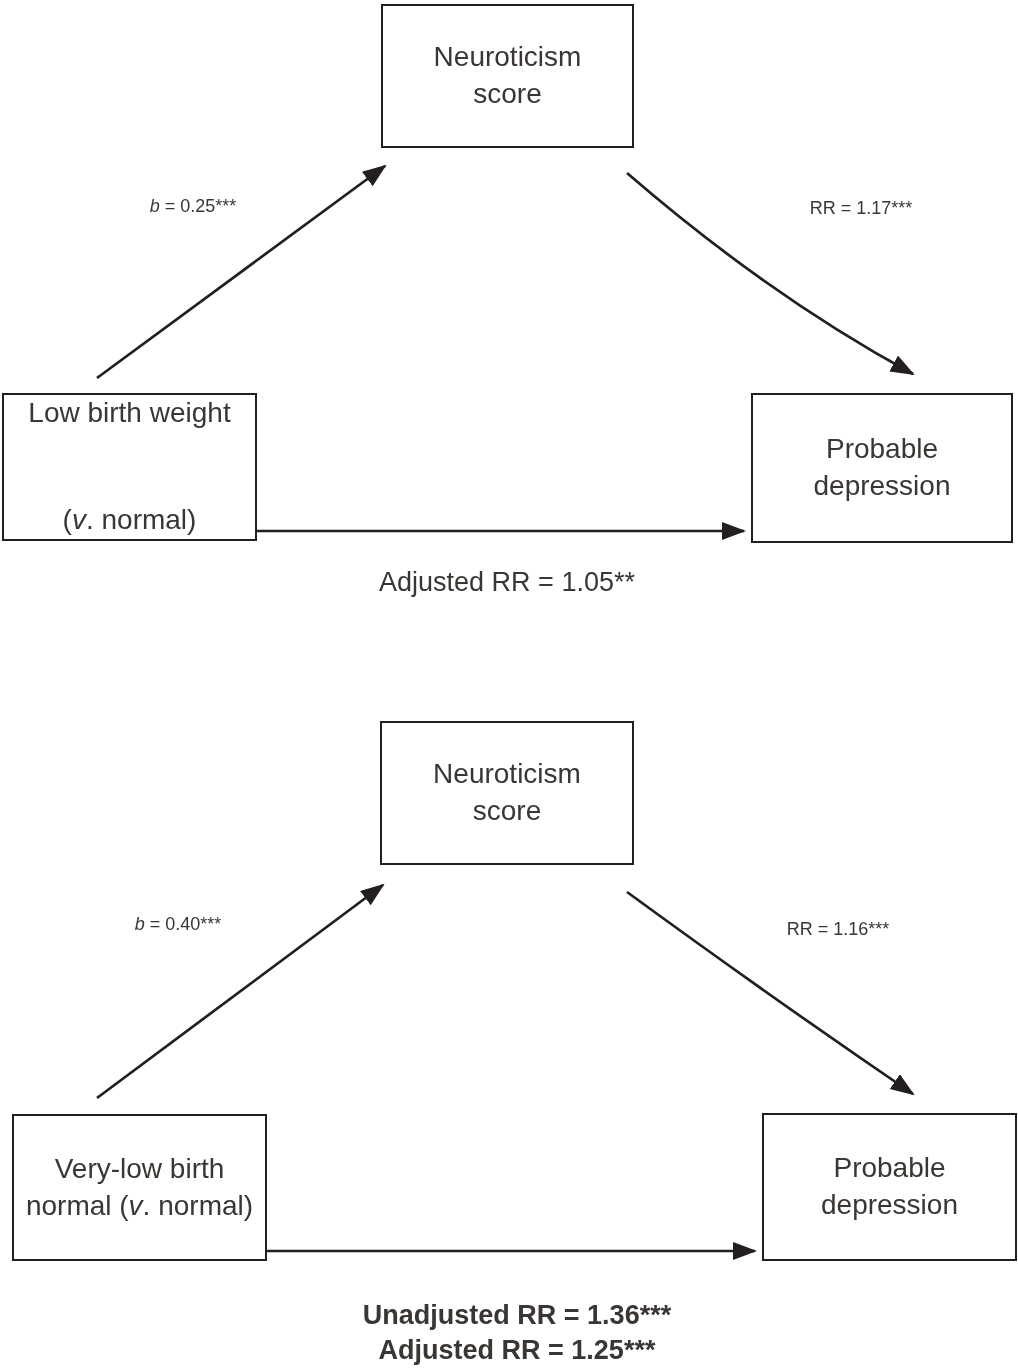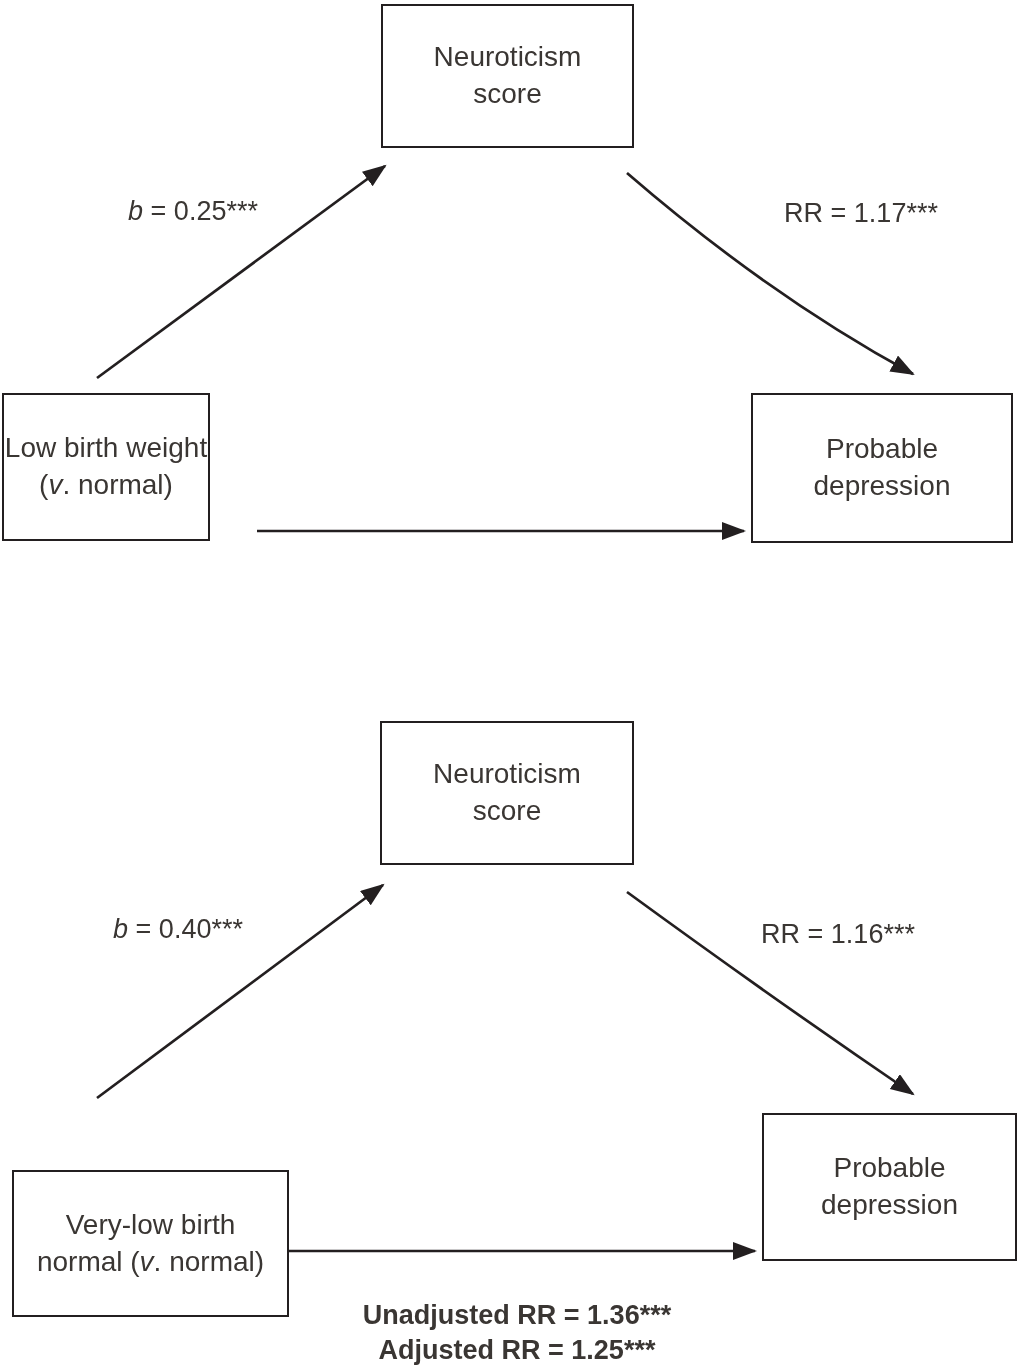--- a/index.html
+++ b/index.html
@@ -33,46 +33,46 @@
     flex-direction: column;
     align-items: center;
     justify-content: center;
     text-align: center;
     font-size: 28px;
     line-height: 1.32;
     white-space: nowrap;
   }
   .lbl {
     position: absolute;
-    font-size: 27px;
+    font-size: 18px;
     white-space: nowrap;
     transform: translateX(-50%);
     text-align: center;
   }
   .direct-labels {
     position: absolute;
     font-size: 27px;
     line-height: 35px;
     transform: translateX(-50%);
     text-align: center;
     white-space: nowrap;
   }
   i { font-style: italic; }
 
   
   .b1-mediator  { left: 381px; top:    4px; width: 253px; height: 144px; }
-  .b1-predictor { left:   2px; top:  393px; width: 208px; height: 148px; }
+  .b1-predictor { left:   2px; top:  393px; width: 255px; height: 148px; justify-content: space-between; }
   .b1-outcome   { left: 751px; top:  393px; width: 262px; height: 150px; }
   .l1-a         { left: 193px; top:  196px; }
   .l1-b         { left: 838px; top:  198px; margin-left: 23px; }
   .l1-direct    { left: 507px; top:  565px; }
 
   
   .b2-mediator  { left: 380px; top:  721px; width: 254px; height: 144px; }
-  .b2-predictor { left:  12px; top: 1170px; width: 277px; height: 147px; }
+  .b2-predictor { left:  12px; top: 1114px; width: 255px; height: 147px; }
   .b2-outcome   { left: 762px; top: 1113px; width: 255px; height: 148px; }
   .l2-a         { left: 178px; top:  914px; }
   .l2-b         { left: 838px; top:  919px; }
   .l2-direct    { left: 517px; top: 1298px; font-weight: bold; }
 </style>
 </head>
 <body>
 
 <div class="canvas">
 
@@ -105,20 +105,21 @@
   <div class="box b1-outcome">
     <span>Probable</span>
     <span>depression</span>
   </div>
 
   <div class="lbl l1-a"><i>b</i><span> = 0.25***</span></div>
 
   <div class="lbl l1-b">RR = 1.17***</div>
 
   <div class="direct-labels l1-direct">
+    <div>Adjusted RR = 1.05**</div>
   </div>
 
   <div class="box b2-mediator">
     <span>Neuroticism</span>
     <span>score</span>
   </div>
 
   <div class="box b2-predictor">
     <span>Very-low birth</span>
     <span><span>normal (</span><i>v</i><span>. normal)</span></span>

